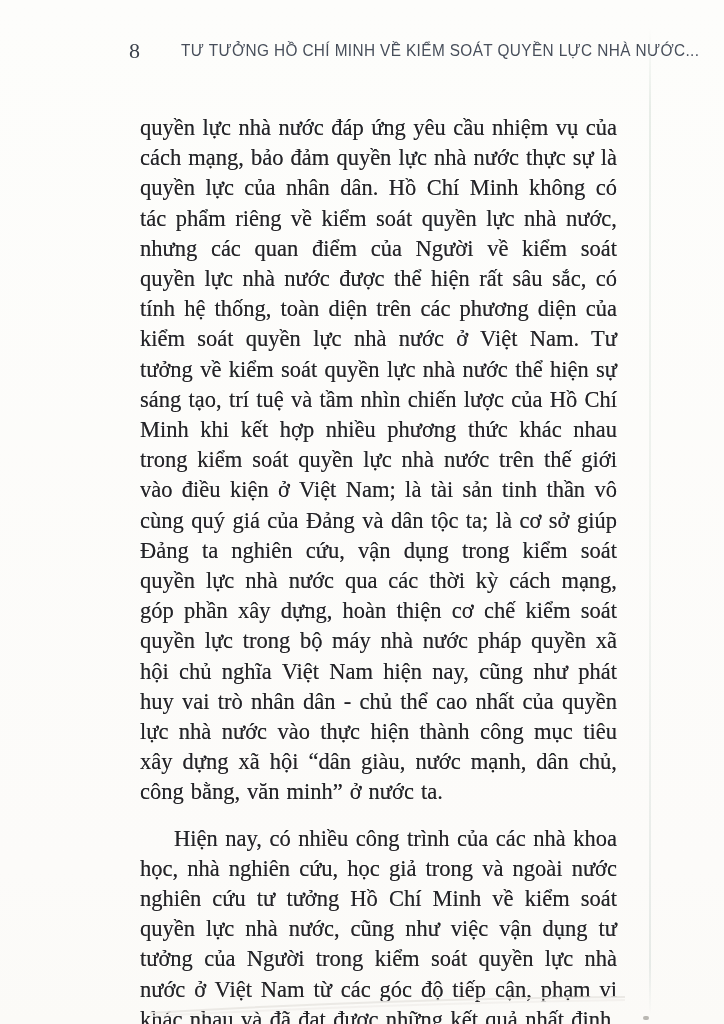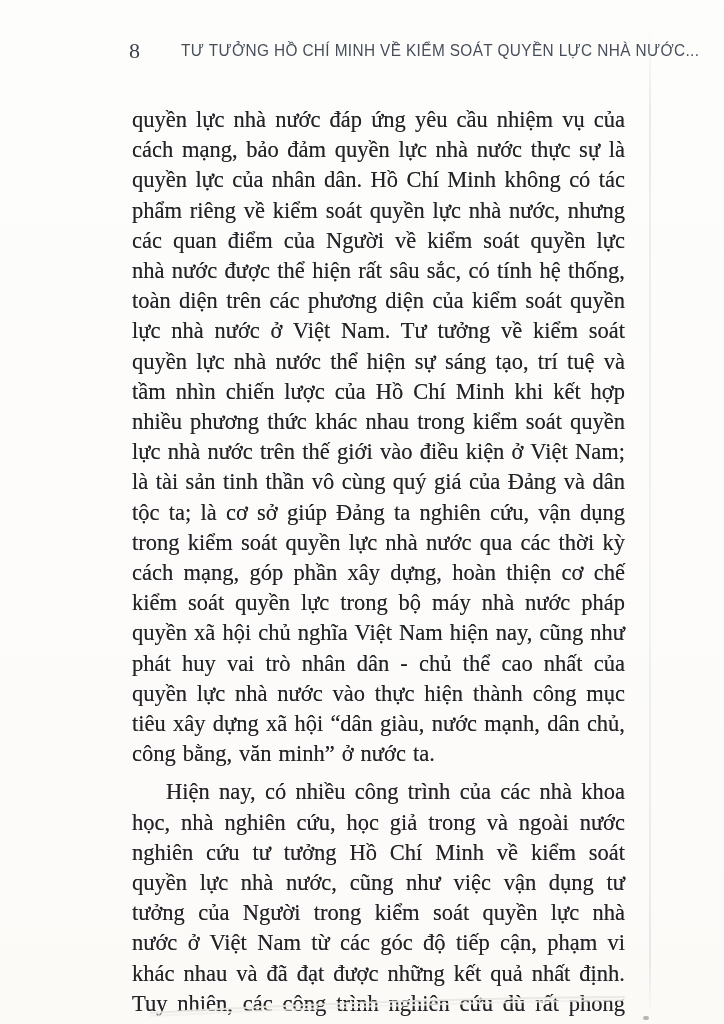--- a/index.html
+++ b/index.html
@@ -33,21 +33,21 @@
   }
   .body-text {
     position: absolute; left: 124px; top: 97px; width: 509px;
     font-family: "Liberation Serif", "DejaVu Serif", serif;
     font-size: 22.5px; line-height: 30.2px;
     color: #232327;
     text-align: justify;
     word-spacing: 0.06em;
     text-shadow: 0 0 0.4px rgba(35,35,40,0.55);
   }
-  .body-text p { margin: 8px; padding: 0; }
+  .body-text p { margin: 16px; padding: 0; }
   .body-text p.indented { text-indent: 34px; }
   .gutter-line {
     position: absolute; left: 649px; top: 28px; width: 2px; height: 987px;
     background: linear-gradient(180deg,
       rgba(214,224,216,0.0) 0%,
       rgba(214,224,216,0.55) 8%,
       rgba(218,226,220,0.35) 55%,
       rgba(210,218,214,0.5) 95%,
       rgba(210,218,214,0.0) 100%);
     pointer-events: none;

